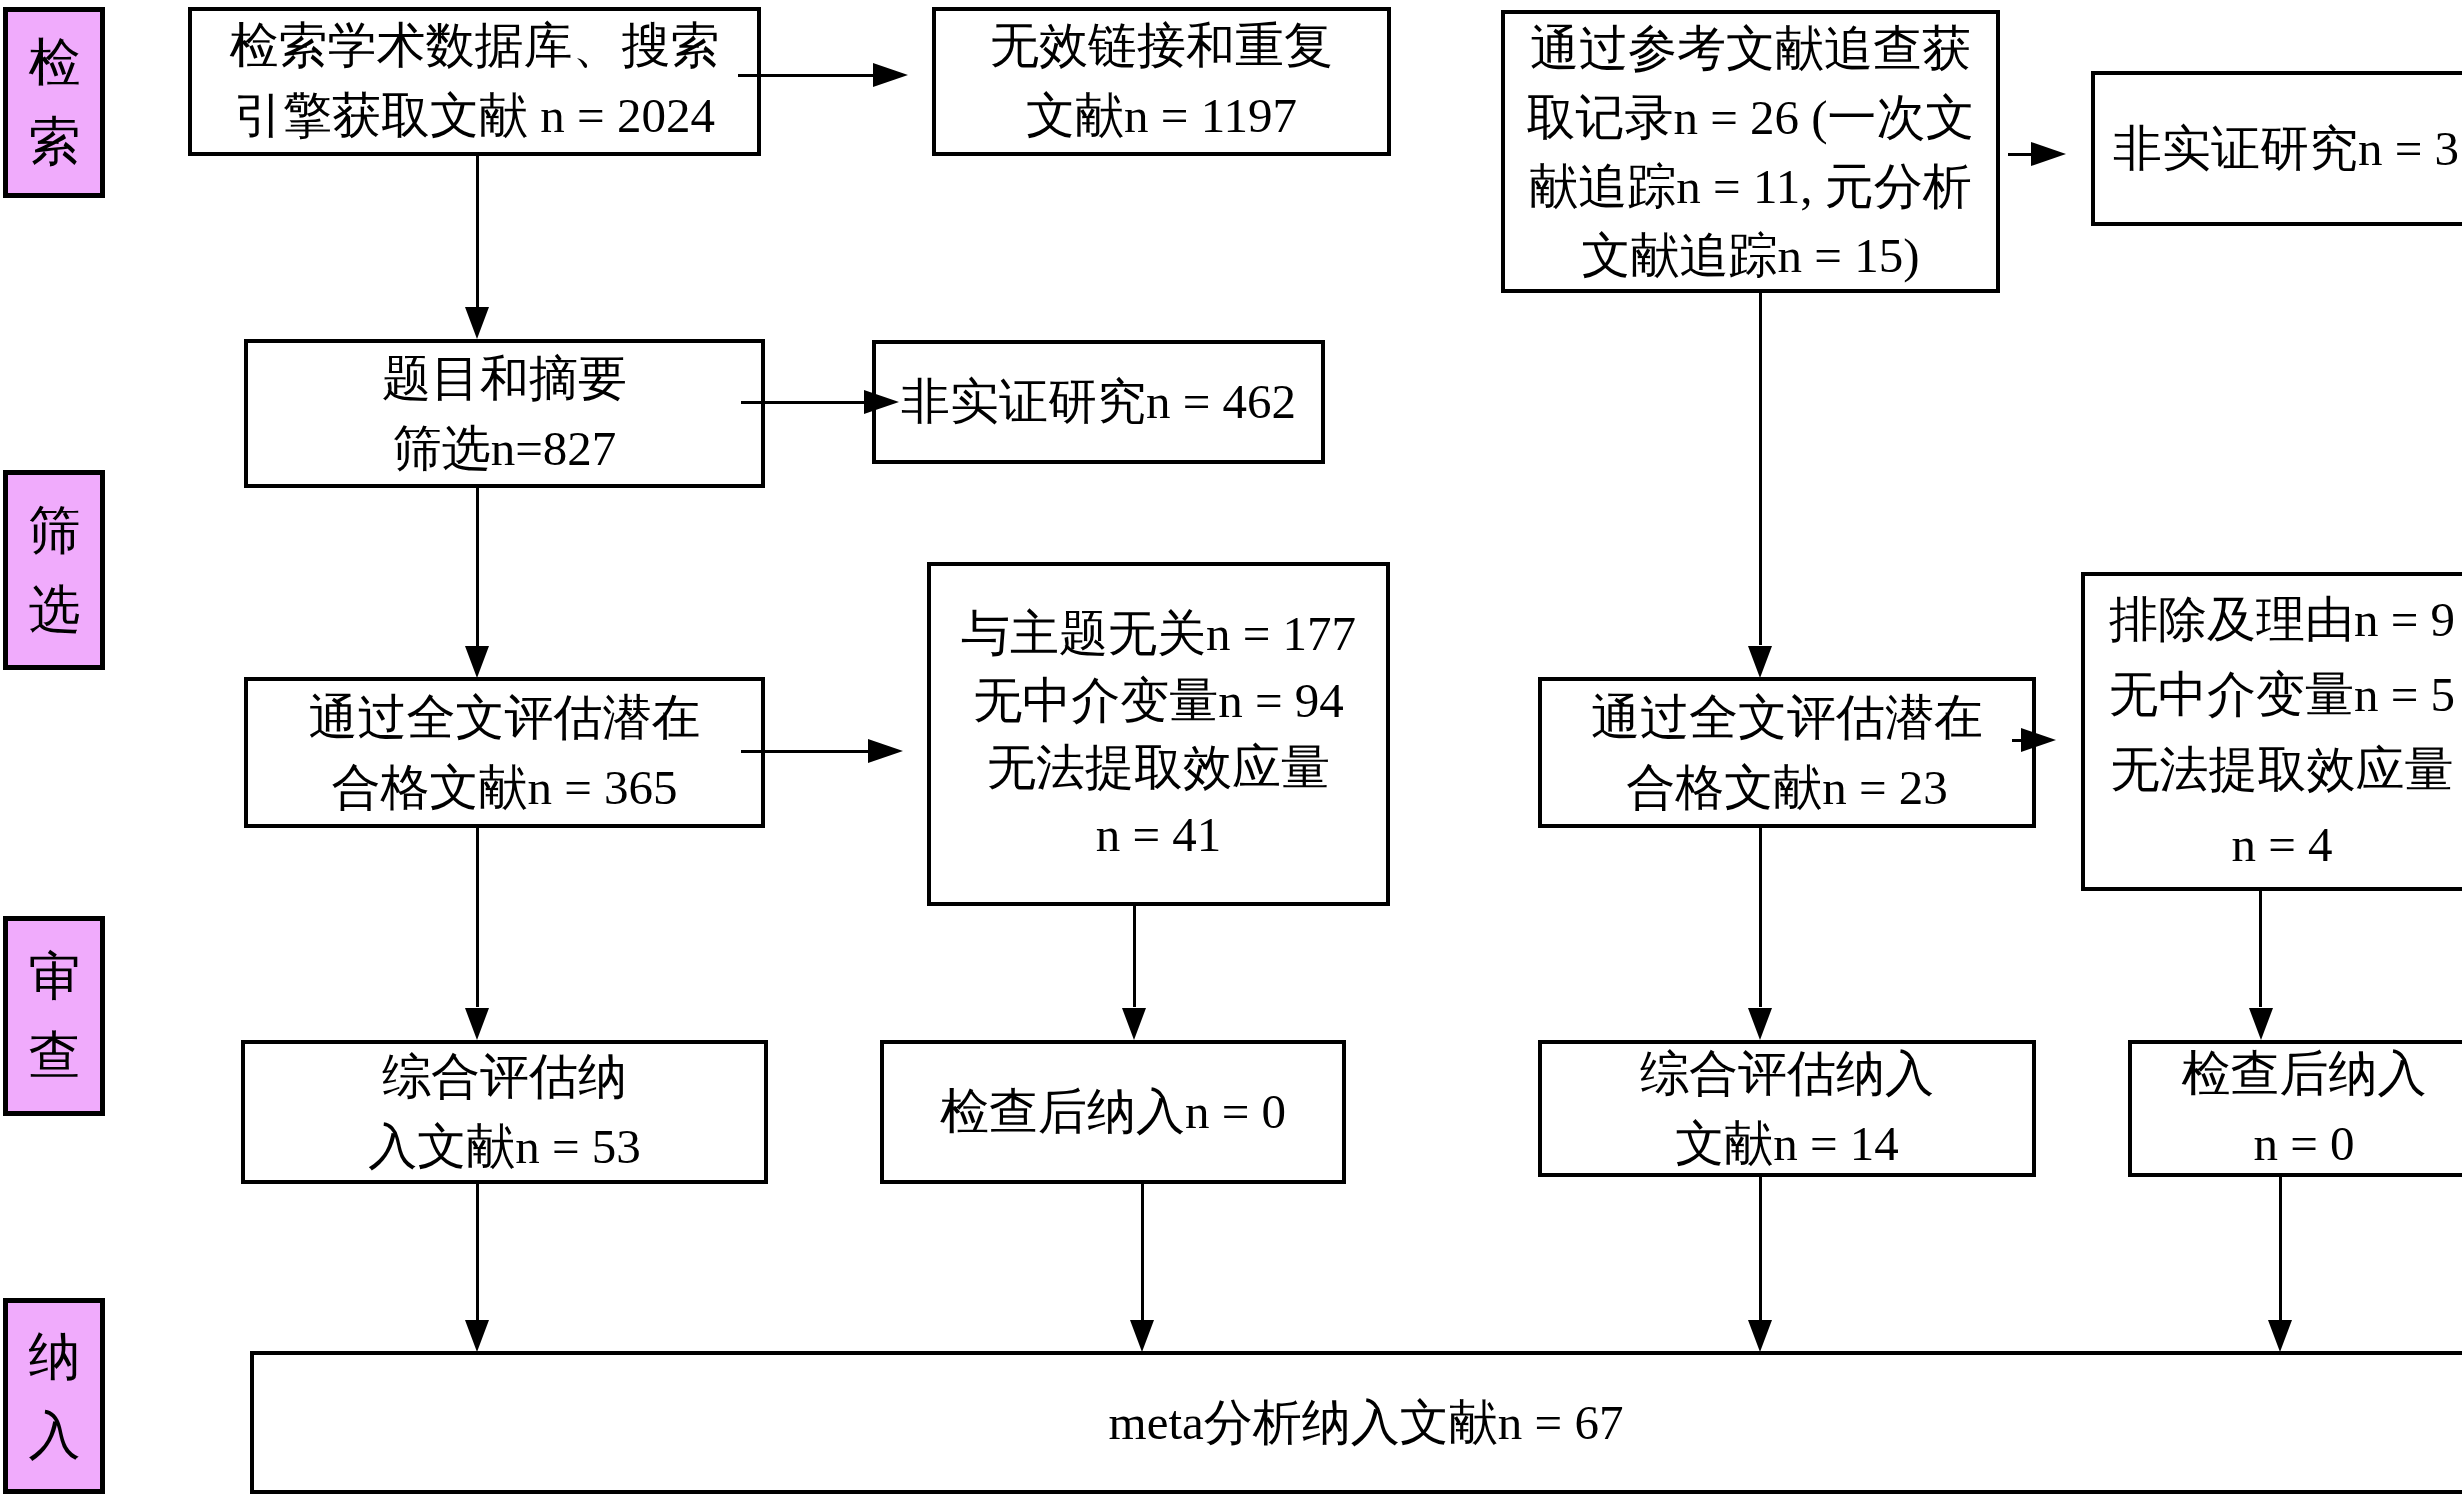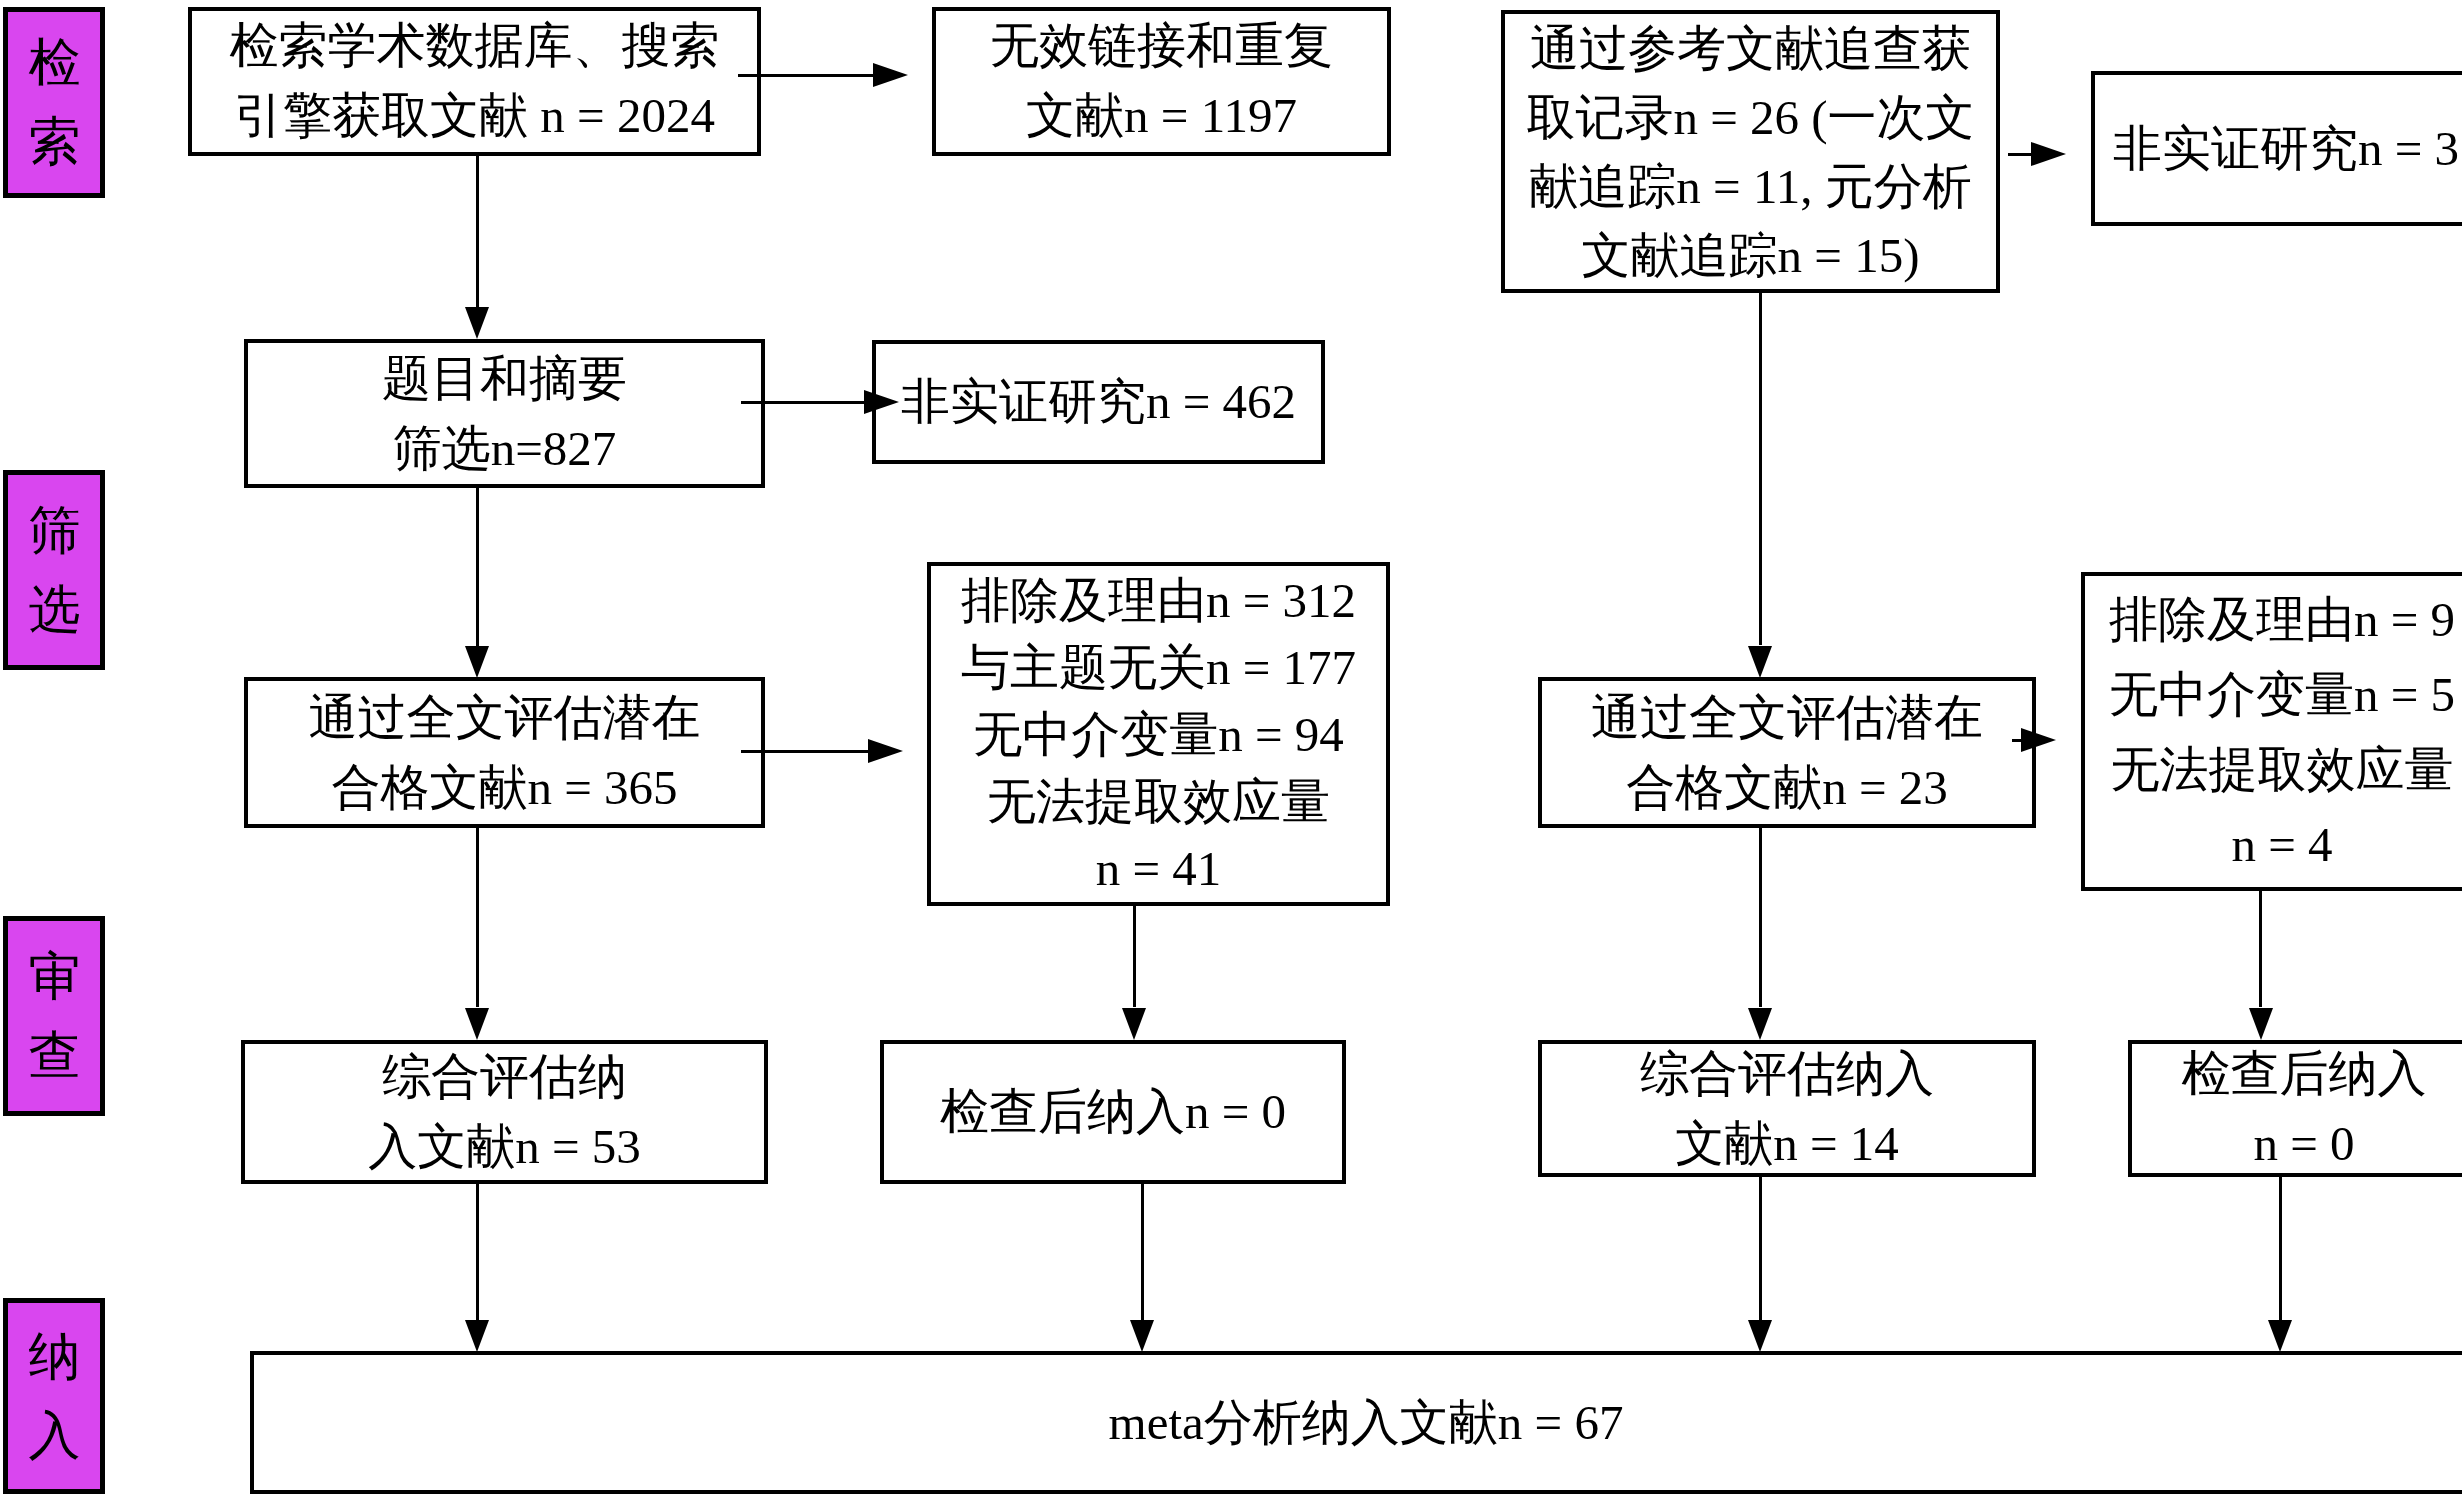--- a/index.html
+++ b/index.html
@@ -23,21 +23,21 @@
     text-align:center;
     font-size:49px;
     line-height:70px;
     overflow:hidden;
     margin-left:24px;
   }
   .stage{
     position:absolute;
     box-sizing:border-box;
     border:5.9px solid #000000;
-    background:#d946ef;
+    background:#f0abfc;
     display:flex;
     align-items:center;
     justify-content:center;
     text-align:center;
     font-size:52px;
     line-height:79px;
   }
   .stage .vtxt{
     width:1em;
     word-break:break-all;
@@ -95,21 +95,20 @@
   </div>
   <div class="box" style="left:848px;top:340px;width:453px;height:124px">
     <div class="line">非实证研究n = 462</div>
   </div>
 
   <div class="box" style="left:220px;top:677px;width:521px;height:151px">
     <div class="line">通过全文评估潜在</div>
     <div class="line">合格文献n = 365</div>
   </div>
   <div class="box" style="left:903px;top:562px;width:463px;height:344px;line-height:67px">
-    <div class="line">排除及理由n = 312</div>
     <div class="line">与主题无关n = 177</div>
     <div class="line">无中介变量n = 94</div>
     <div class="line">无法提取效应量</div>
     <div class="line">n = 41</div>
   </div>
   <div class="box" style="left:1514px;top:677px;width:498px;height:151px">
     <div class="line">通过全文评估潜在</div>
     <div class="line">合格文献n = 23</div>
   </div>
   <div class="box" style="left:2057px;top:572px;width:402px;height:319px;line-height:75px">

